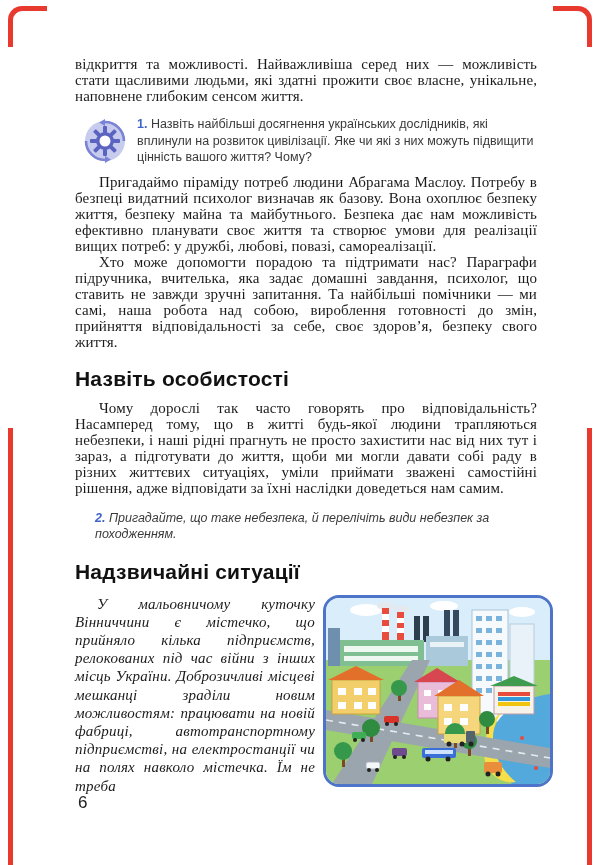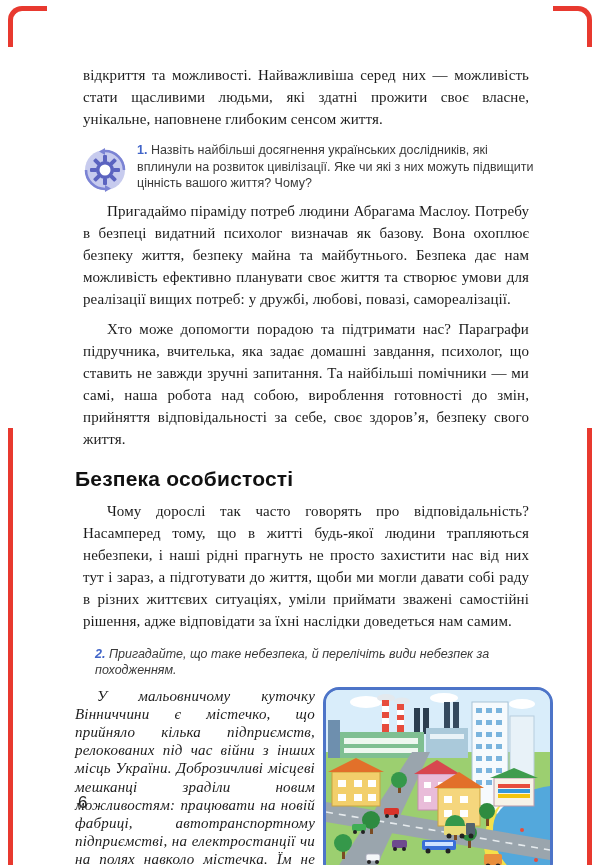--- a/index.html
+++ b/index.html
@@ -11,28 +11,28 @@
   .frame-corner{position:absolute;width:34px;height:36px;top:6px;}
   .frame-corner.left{left:8px;border-left:5px solid #e8392f;border-top:5px solid #e8392f;border-top-left-radius:14px;}
   .frame-corner.right{right:8px;border-right:5px solid #e8392f;border-top:5px solid #e8392f;border-top-right-radius:14px;}
   .frame-bar{position:absolute;width:5px;top:428px;bottom:0;background:#e8392f;}
   .frame-bar.left{left:8px;}
   .frame-bar.right{right:8px;}
 
   
   .content{position:absolute;left:75px;top:56px;width:462px;}
   p.bodytext{
-    margin:8px;font-size:15px;line-height:22px;text-align:justify;
+    margin:0;font-size:15px;line-height:16px;text-align:justify;
     letter-spacing:.1px;color:#1b1b1b;
   }
   p.bodytext.indent{text-indent:24px;}
   p.bodytext + p.bodytext{margin-top:0;}
 
   
-  .task{display:flex;align-items:flex-end;margin:10px 0 8px 0;}
+  .task{display:flex;align-items:center;margin:10px 0 8px 0;}
   .task-icon{flex:0 0 44px;width:44px;height:44px;margin:2px 10px 0 8px;}
   .task-text{
     font-family:"Liberation Sans", sans-serif;font-size:12.5px;line-height:16.5px;
     color:#3a3a3a;text-align:left;padding-top:2px;
   }
   .task-num{color:#4064c8;font-weight:bold;}
   .task.single{margin:12px 0 6px 0;}
   .task.single .task-text{padding-left:20px;font-style:italic;}
 
   
@@ -94,32 +94,33 @@
     </span>
     <span class="task-text">
       <span class="task-num">1.</span>
       <span>Назвіть найбільші досягнення українських дослідників, які вплинули на розвиток цивілізації. Яке чи які з них можуть підвищити цінність вашого життя? Чому?</span>
     </span>
   </div>
 
   <p class="bodytext indent">Пригадаймо піраміду потреб людини Абрагама Маслоу. Потребу в безпеці видатний психолог визначав як базову. Вона охоплює безпеку життя, безпеку майна та майбутнього. Безпека дає нам можливість ефективно планувати своє життя та створює умови для реалізації вищих потреб: у дружбі, любові, повазі, самореалізації.</p>
   <p class="bodytext indent">Хто може допомогти порадою та підтримати нас? Параграфи підручника, вчителька, яка задає домашні завдання, психолог, що ставить не завжди зручні запитання. Та найбільші помічники — ми самі, наша робота над собою, вироблення готовності до змін, прийняття відповідальності за себе, своє здоров’я, безпеку свого життя.</p>
 
-  <h2 class="section">Безпека особистості</h2>
+  <h2 class="section">Назвіть особистості</h2>
 
   <p class="bodytext indent">Чому дорослі так часто говорять про відповідальність? Насамперед тому, що в житті будь-якої людини трапляються небезпеки, і наші рідні прагнуть не просто захистити нас від них тут і зараз, а підготувати до життя, щоби ми могли давати собі раду в різних життєвих ситуаціях, уміли приймати зважені самостійні рішення, адже відповідати за їхні наслідки доведеться нам самим.</p>
 
   <div class="task single">
     <span class="task-text">
       <span class="task-num">2.</span>
       <span>Пригадайте, що таке небезпека, й перелічіть види небезпек за походженням.</span>
     </span>
   </div>
 
 
+  <h2 class="section">Надзвичайні ситуації</h2>
 
   <div class="row">
     <p class="story">У мальовничому куточку Вінниччини є містечко, що прийняло кілька підприємств, релокованих під час війни з інших місць України. Доброзичливі місцеві мешканці зраділи новим можливостям: працювати на новій фабриці, автотранспортному підприємстві, на електростанції чи на полях навколо містечка. Їм не треба</p>
 
     <div class="illustration">
       <svg width="224" height="186" viewBox="0 0 224 186">
 
         <rect x="0" y="0" width="224" height="70" fill="#d9edfa"></rect>
         <rect x="0" y="62" width="224" height="124" fill="#9ccf70"></rect>
         <ellipse cx="40" cy="12" rx="16" ry="6" fill="#ffffff"></ellipse>

